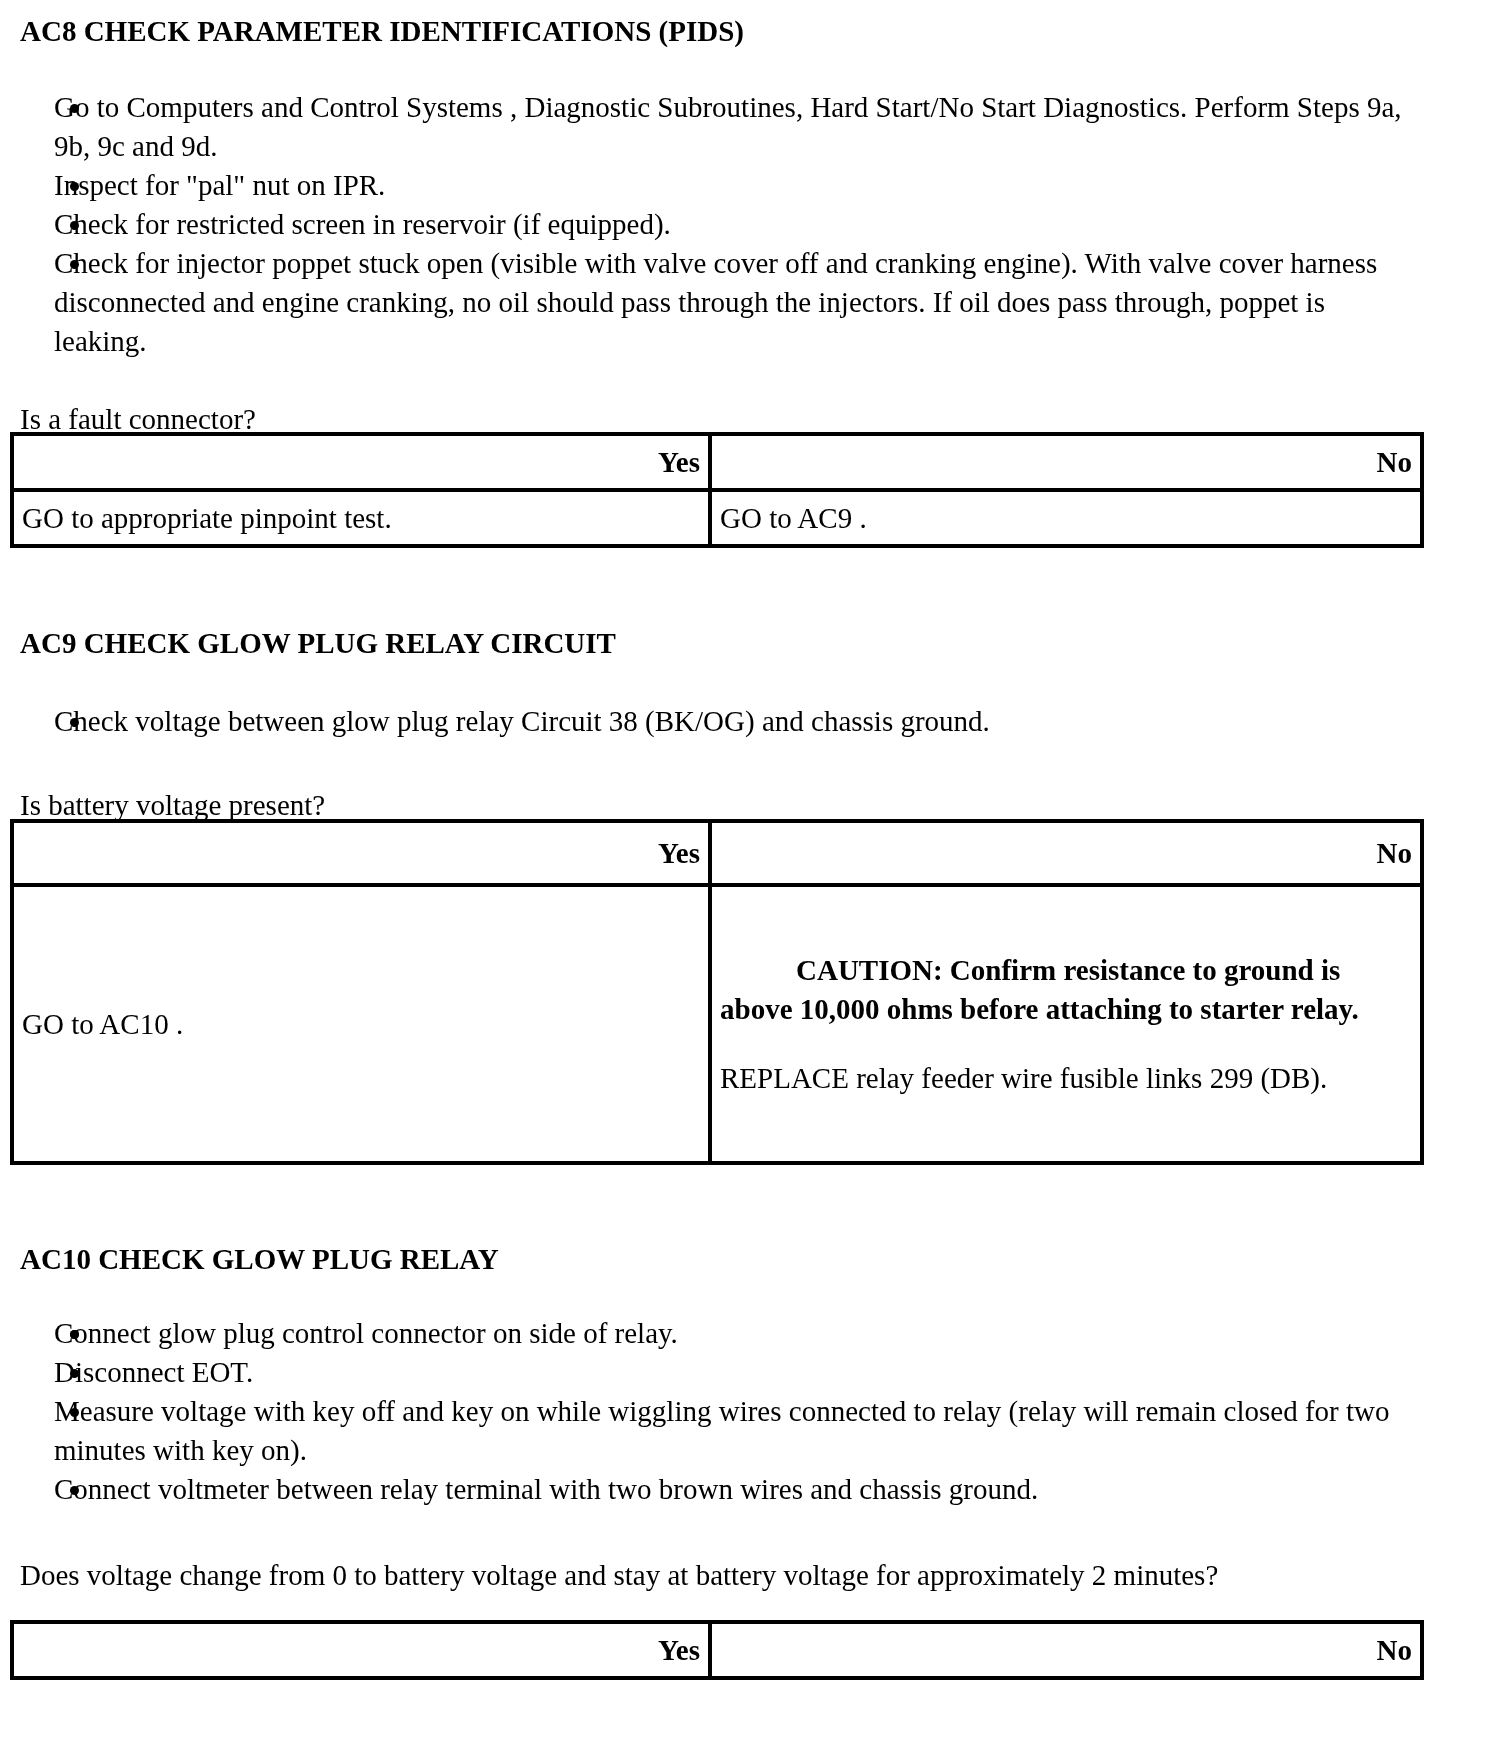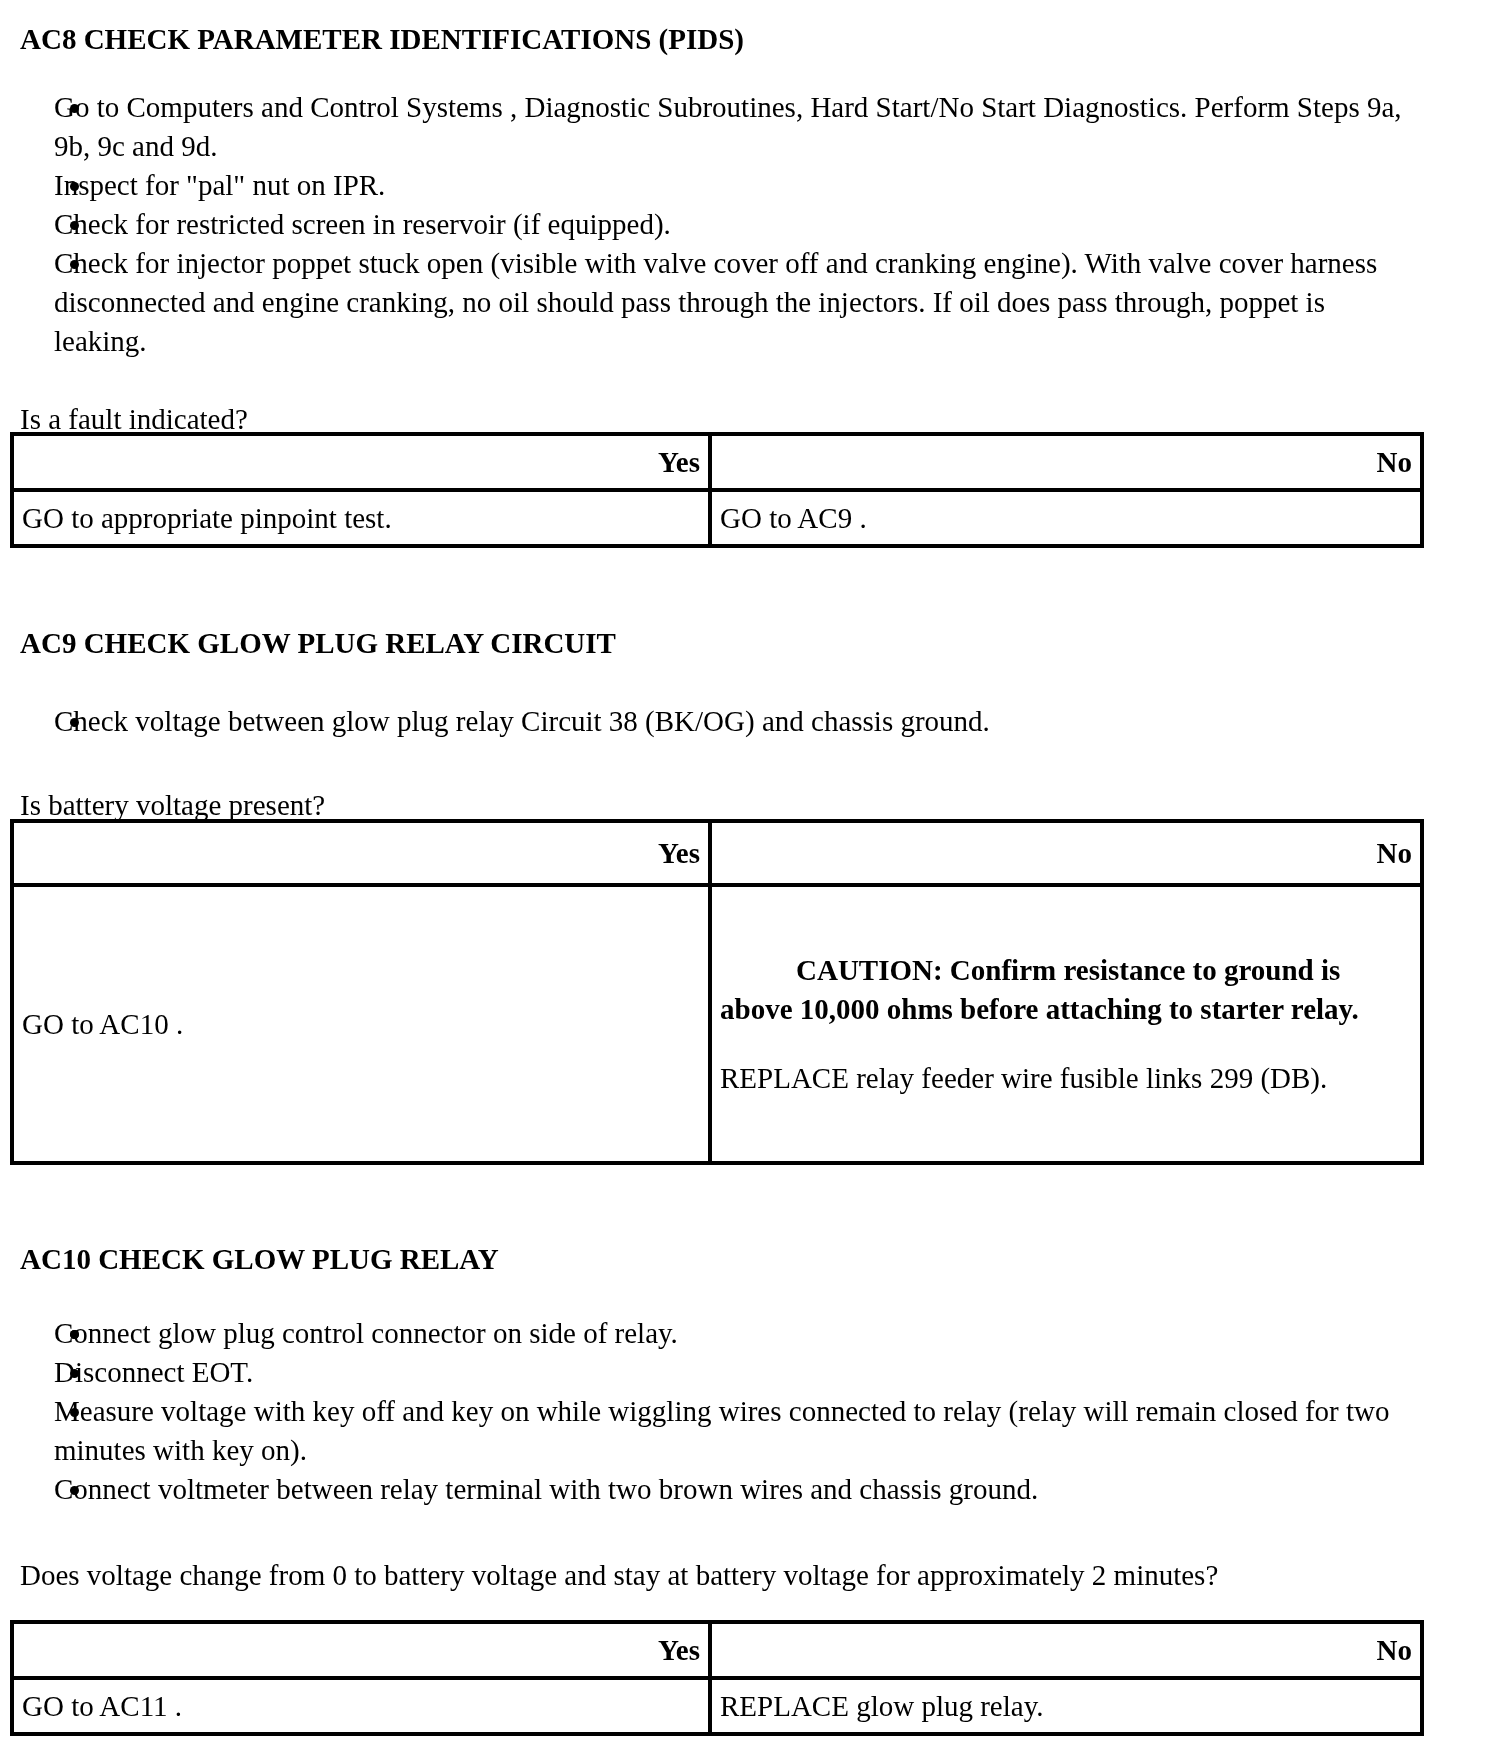--- a/index.html
+++ b/index.html
@@ -29,30 +29,30 @@
   table.yn th { font-weight: bold; text-align: right; }
   table.yn td { text-align: left; }
   table.yn col.c1 { width: 698px; }
   table.yn col.c2 { width: 712px; }
   .caution { font-weight: bold; text-indent: 76px; margin: 0; }
   .replace { margin: 30px 0 0 0; }
 </style>
 </head>
 <body>
 
-<div class="abs heading" style="top:20px;">AC8 CHECK PARAMETER IDENTIFICATIONS (PIDS)</div>
+<div class="abs heading" style="top:12px;">AC8 CHECK PARAMETER IDENTIFICATIONS (PIDS)</div>
 
 <ul class="bullets" style="top:88px;">
   <li><span class="dot"></span><span>Go to Computers and Control Systems , Diagnostic Subroutines, Hard Start/No Start Diagnostics. Perform Steps 9a, 9b, 9c and 9d.</span></li>
   <li><span class="dot"></span><span>Inspect for "pal" nut on IPR.</span></li>
   <li><span class="dot"></span><span>Check for restricted screen in reservoir (if equipped).</span></li>
   <li><span class="dot"></span><span>Check for injector poppet stuck open (visible with valve cover off and cranking engine). With valve cover harness disconnected and engine cranking, no oil should pass through the injectors. If oil does pass through, poppet is leaking.</span></li>
 </ul>
 
-<div class="abs question" style="top:400px;">Is a fault indicated?</div>
+<div class="abs question" style="top:400px;">Is a fault connector?</div>
 
 <table class="yn" style="top:432px;">
   <colgroup>
       <col class="c1">
       <col class="c2">
     </colgroup>
   <tbody>
       <tr style="height:56px;">
     <th>Yes</th>
     <th>No</th>
@@ -107,18 +107,14 @@
 <table class="yn" style="top:1620px;">
   <colgroup>
       <col class="c1">
       <col class="c2">
     </colgroup>
   <tbody>
       <tr style="height:56px;">
     <th>Yes</th>
     <th>No</th>
   </tr>
-  <tr style="height:56px;">
-    <td>GO to AC11 .</td>
-    <td>REPLACE glow plug relay.</td>
-  </tr>
 </tbody>
   </table>
 
 </body></html>

